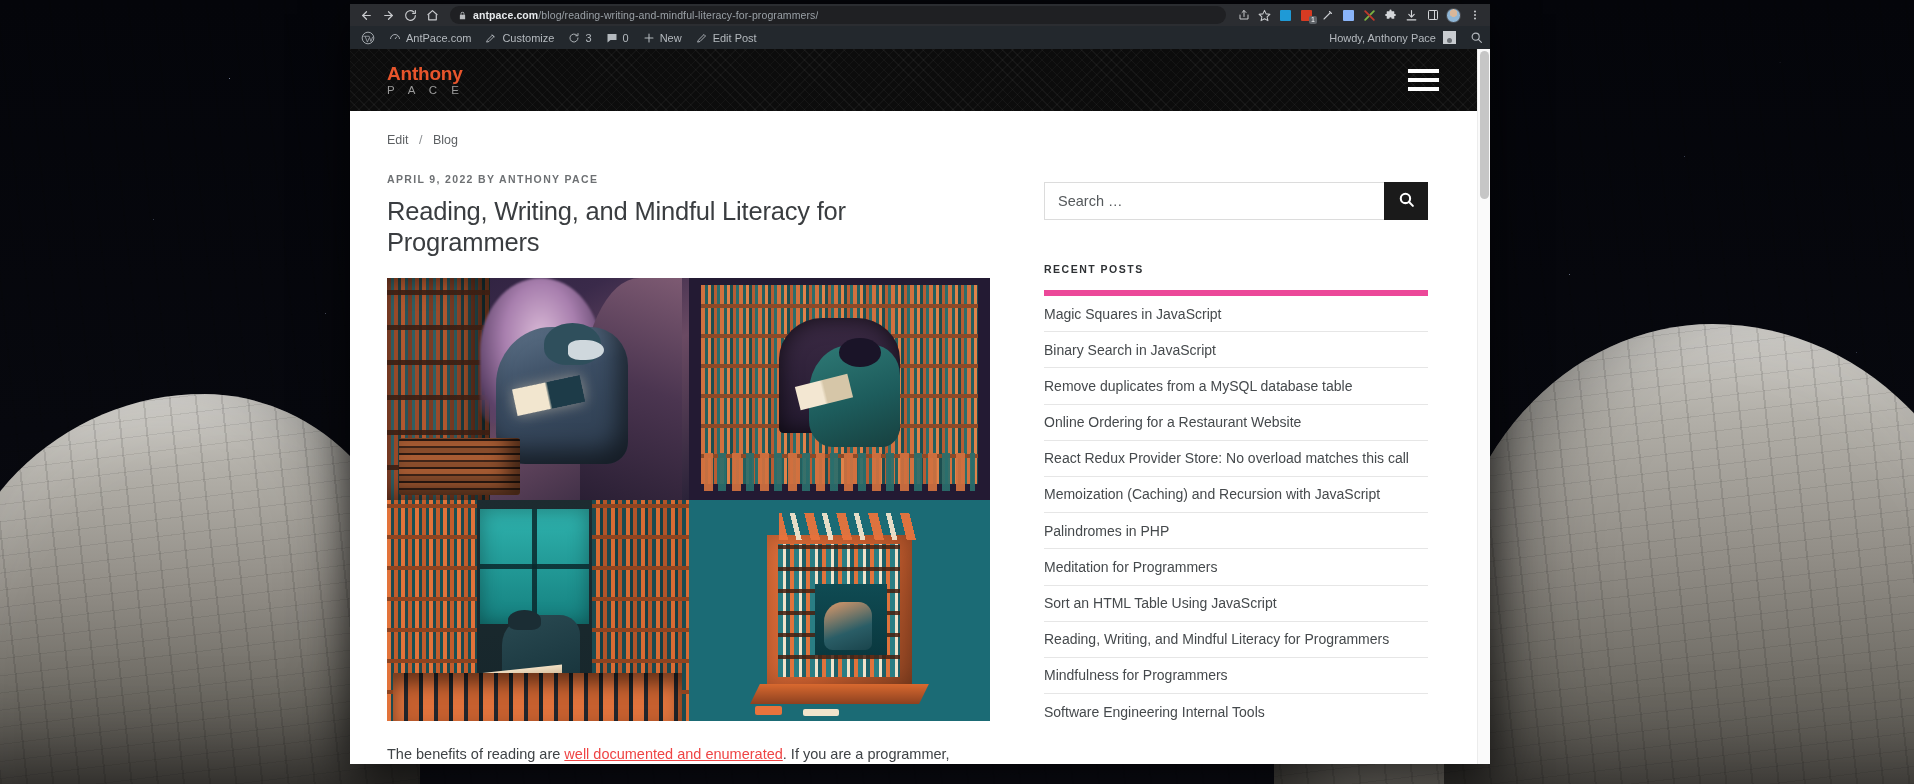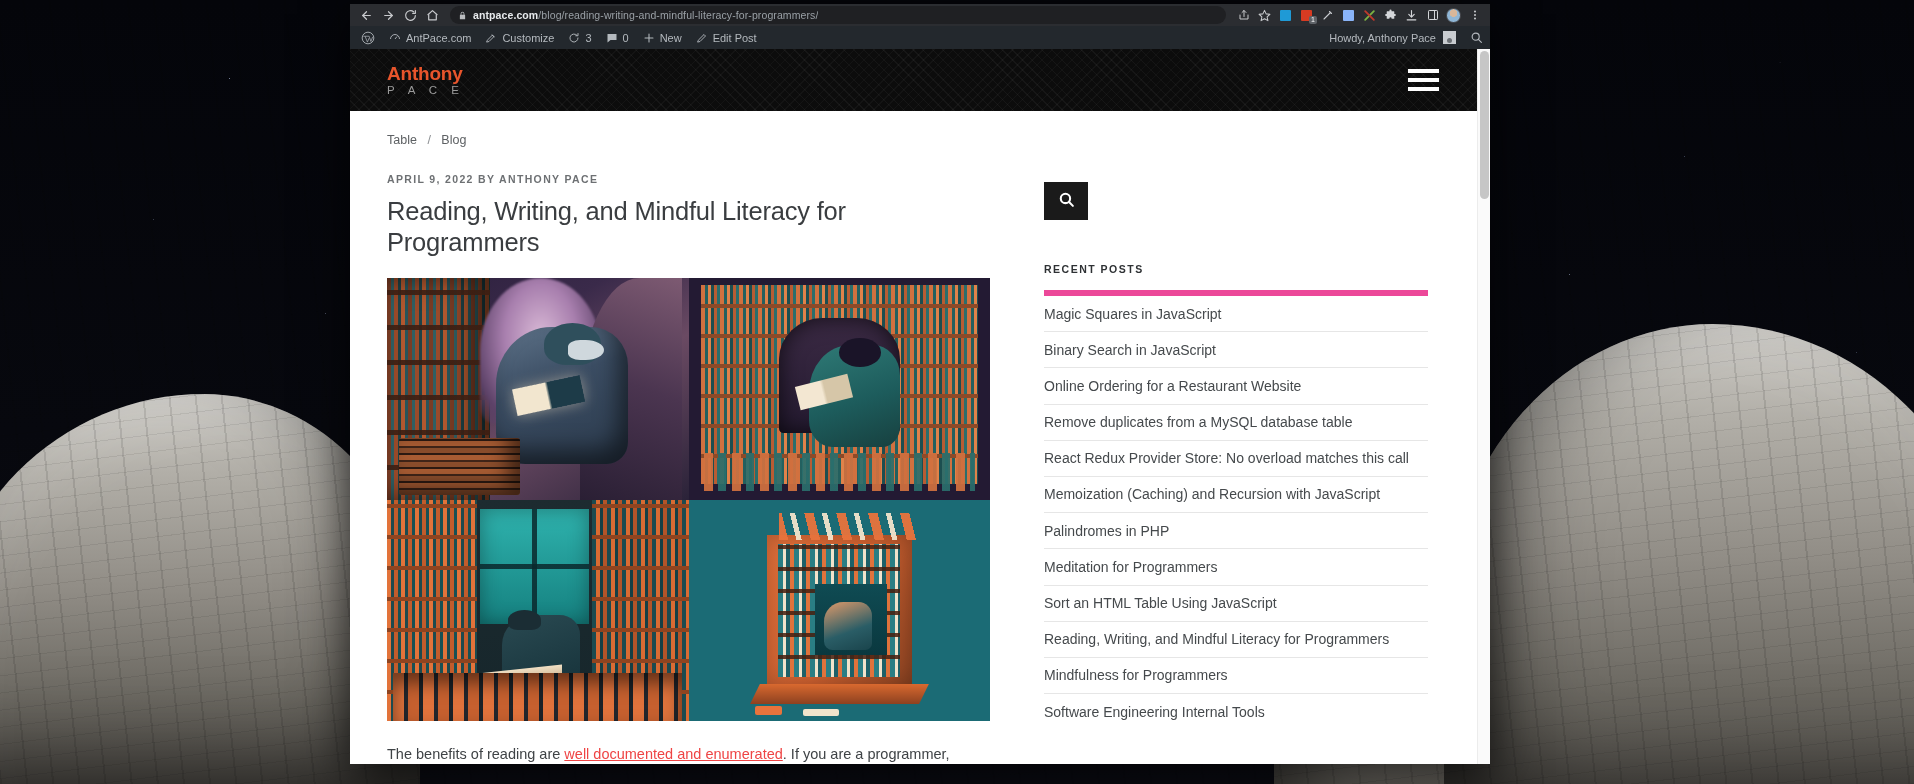--- a/index.html
+++ b/index.html
@@ -705,21 +705,21 @@
             <span class="l2">P A C E</span>
           </div>
           <div class="hamburger">
             <span></span>
               <span></span>
               <span></span>
           </div>
         </div>
 
         <div class="breadcrumb">
-          <a href="#">Table</a>
+          <a href="#">Edit</a>
           <span class="sep">/</span>
           <a href="#">Blog</a>
         </div>
 
         <div class="content-wrap">
 
           <div class="article">
             <div class="post-meta">APRIL 9, 2022 BY ANTHONY PACE</div>
             <h1 class="post-title">Reading, Writing, and Mindful Literacy for Programmers</h1>
 
@@ -760,43 +760,44 @@
                 <div class="drop"></div>
                   <div class="drop2"></div>
               </div>
             </div>
 
             <p class="body-copy"><span>The benefits of reading are </span><a href="#">well documented and enumerated</a><span>. If you are a programmer, reading helped get you to were you are. Of course, as with any intellectual pursuit,</span></p>
           </div>
 
           <div class="sidebar">
             <div class="search-row">
+              <input class="search-input" type="text" placeholder="Search …" style="">
               <button class="search-submit">
                 <span>
                   <svg width="17" height="17" viewBox="0 0 24 24" fill="none" stroke="#fff" stroke-width="2.9" stroke-linecap="round">
                       <circle cx="10.5" cy="10.5" r="6.6"></circle>
                       <line x1="15.6" y1="15.6" x2="21" y2="21"></line>
                     </svg>
                 </span>
               </button>
             </div>
 
             <div class="widget-title">RECENT POSTS</div>
             <ul class="post-list">
               <li>
                   <a href="#">Magic Squares in JavaScript</a>
                 </li>
               <li>
                   <a href="#">Binary Search in JavaScript</a>
                 </li>
               <li>
+                  <a href="#">Remove duplicates from a MySQL database table</a>
+                </li>
+              <li>
                   <a href="#">Online Ordering for a Restaurant Website</a>
-                </li>
-              <li>
-                  <a href="#">Remove duplicates from a MySQL database table</a>
                 </li>
               <li>
                   <a href="#">React Redux Provider Store: No overload matches this call</a>
                 </li>
               <li>
                   <a href="#">Memoization (Caching) and Recursion with JavaScript</a>
                 </li>
               <li>
                   <a href="#">Palindromes in PHP</a>
                 </li>

